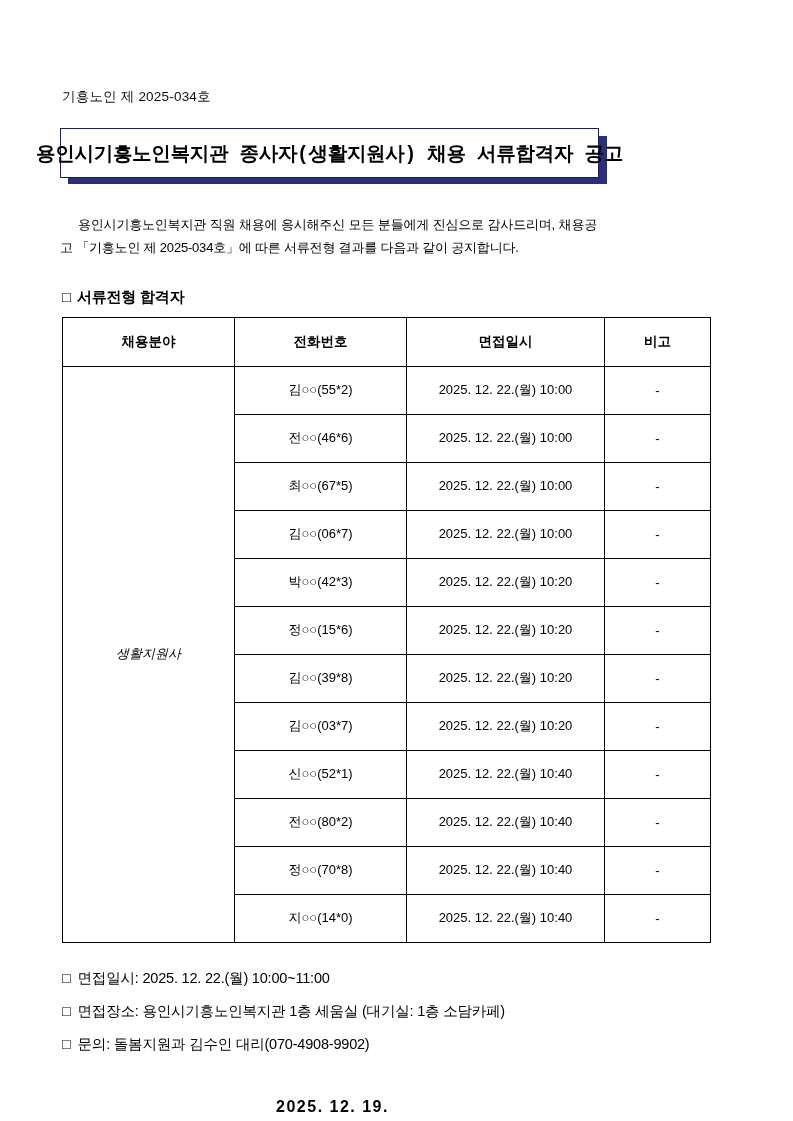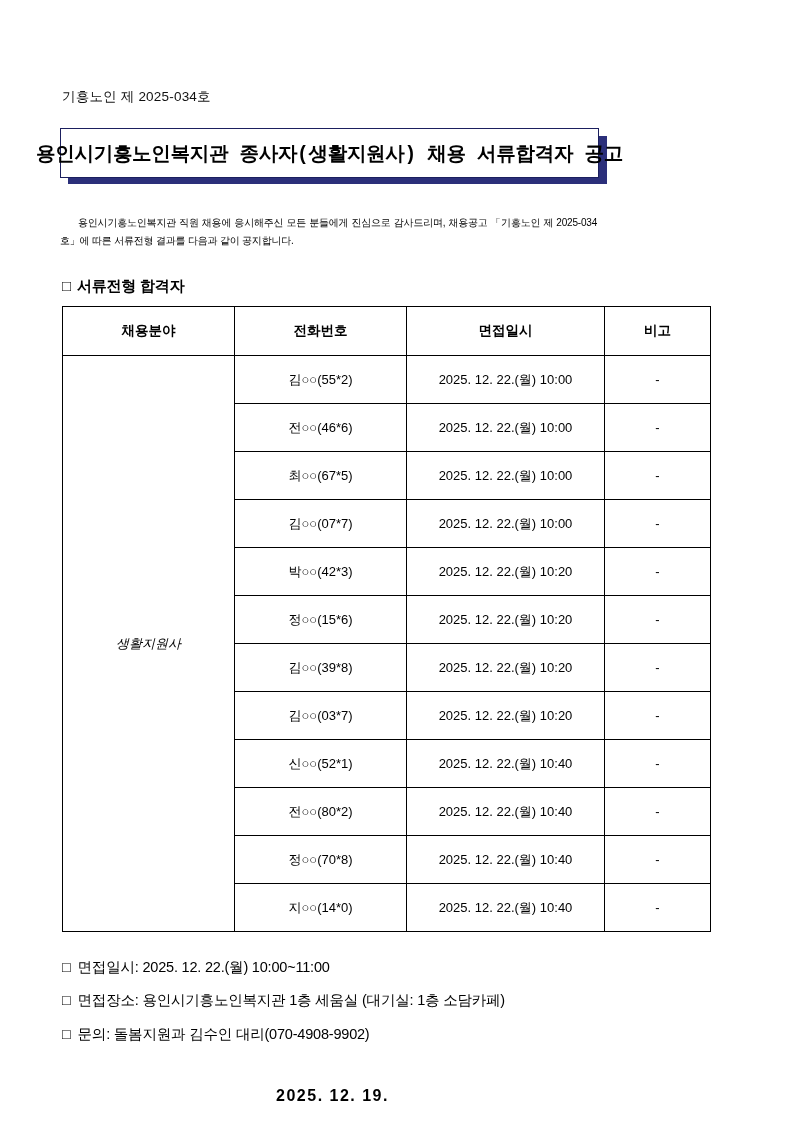--- a/index.html
+++ b/index.html
@@ -55,21 +55,21 @@
   }
   .title-text {
     font-size: 19.5px;
     font-weight: bold;
     letter-spacing: -0.3px;
     color: #000;
     white-space: nowrap;
     font-family: Liberation Mono, monospace;
   }
   .intro {
-    font-size: 10px;
+    font-size: 13px;
     line-height: 1.75;
     margin: 0 8px 28px 0;
     text-align: justify;
     letter-spacing: -0.2px;
   }
   .intro .indent { display: inline-block; width: 18px; }
   .section-head {
     font-size: 15px;
     font-weight: bold;
     margin: 0 0 10px 2px;
@@ -179,21 +179,21 @@
         <td>전○○(46*6)</td>
         <td>2025. 12. 22.(월) 10:00</td>
         <td>-</td>
       </tr>
       <tr>
         <td>최○○(67*5)</td>
         <td>2025. 12. 22.(월) 10:00</td>
         <td>-</td>
       </tr>
       <tr>
-        <td>김○○(07*7)</td>
+        <td>김○○(06*7)</td>
         <td>2025. 12. 22.(월) 10:00</td>
         <td>-</td>
       </tr>
       <tr>
         <td>박○○(42*3)</td>
         <td>2025. 12. 22.(월) 10:20</td>
         <td>-</td>
       </tr>
       <tr>
         <td>정○○(15*6)</td>

